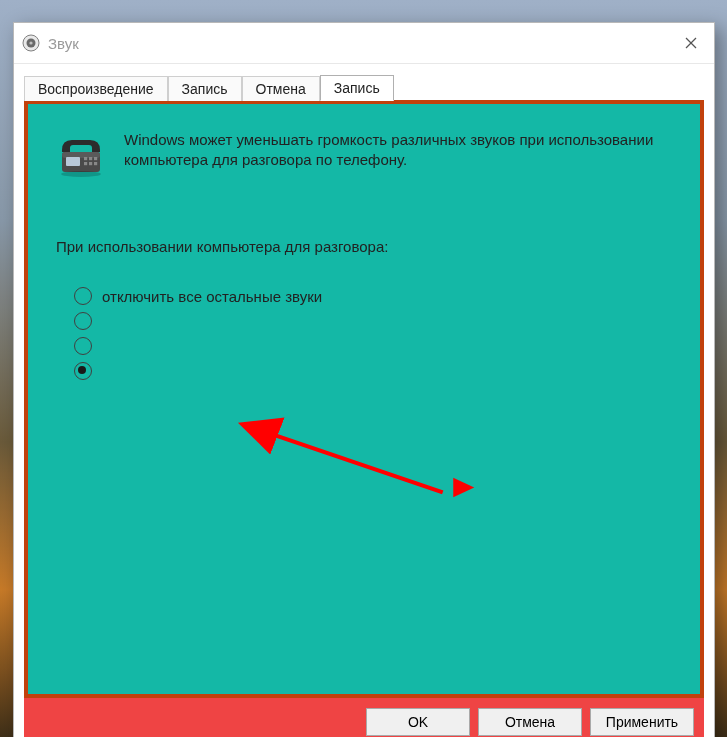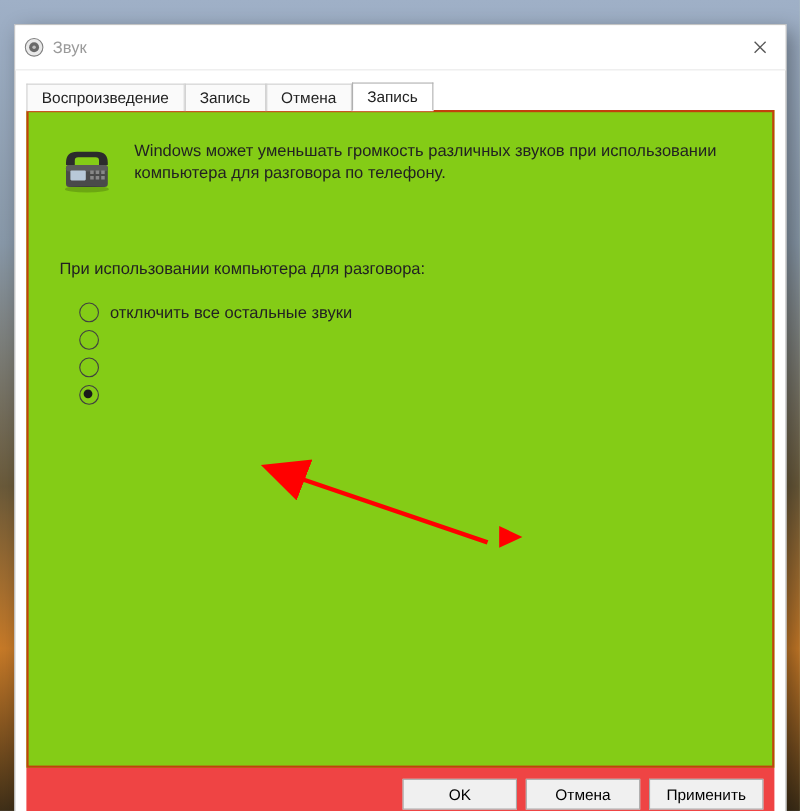--- a/index.html
+++ b/index.html
@@ -86,23 +86,23 @@
     text-align: right;
   }
   .tab.active {
     background: #ffffff;
     border: 1px solid #b0b0b0;
     border-bottom: 1px solid #ffffff;
     top: 1px;
     z-index: 3;
   }
   .tabpanel {
-    border: 2px solid #c2410c;
+    border: 4px solid #c2410c;
     flex: 1;
-    background: #84cc16;
+    background: #14b8a6;
     padding: 26px 28px 8px 28px;
     position: relative;
     z-index: 1;
   }
 
   .intro {
     display: flex;
     align-items: flex-start;
   }
   .intro-icon {
@@ -112,21 +112,21 @@
     flex: 0 0 auto;
   }
   .intro-text {
     font-size: 15px;
     line-height: 1.35;
     color: #222;
   }
 
   .group-label {
     margin-top: 58px;
-    margin-bottom: 22px;
+    margin-bottom: 32px;
     font-size: 15px;
   }
 
   .radios {
     margin-left: 18px;
     text-align: center;
   }
   .radio-row {
     display: flex;
     align-items: center;

